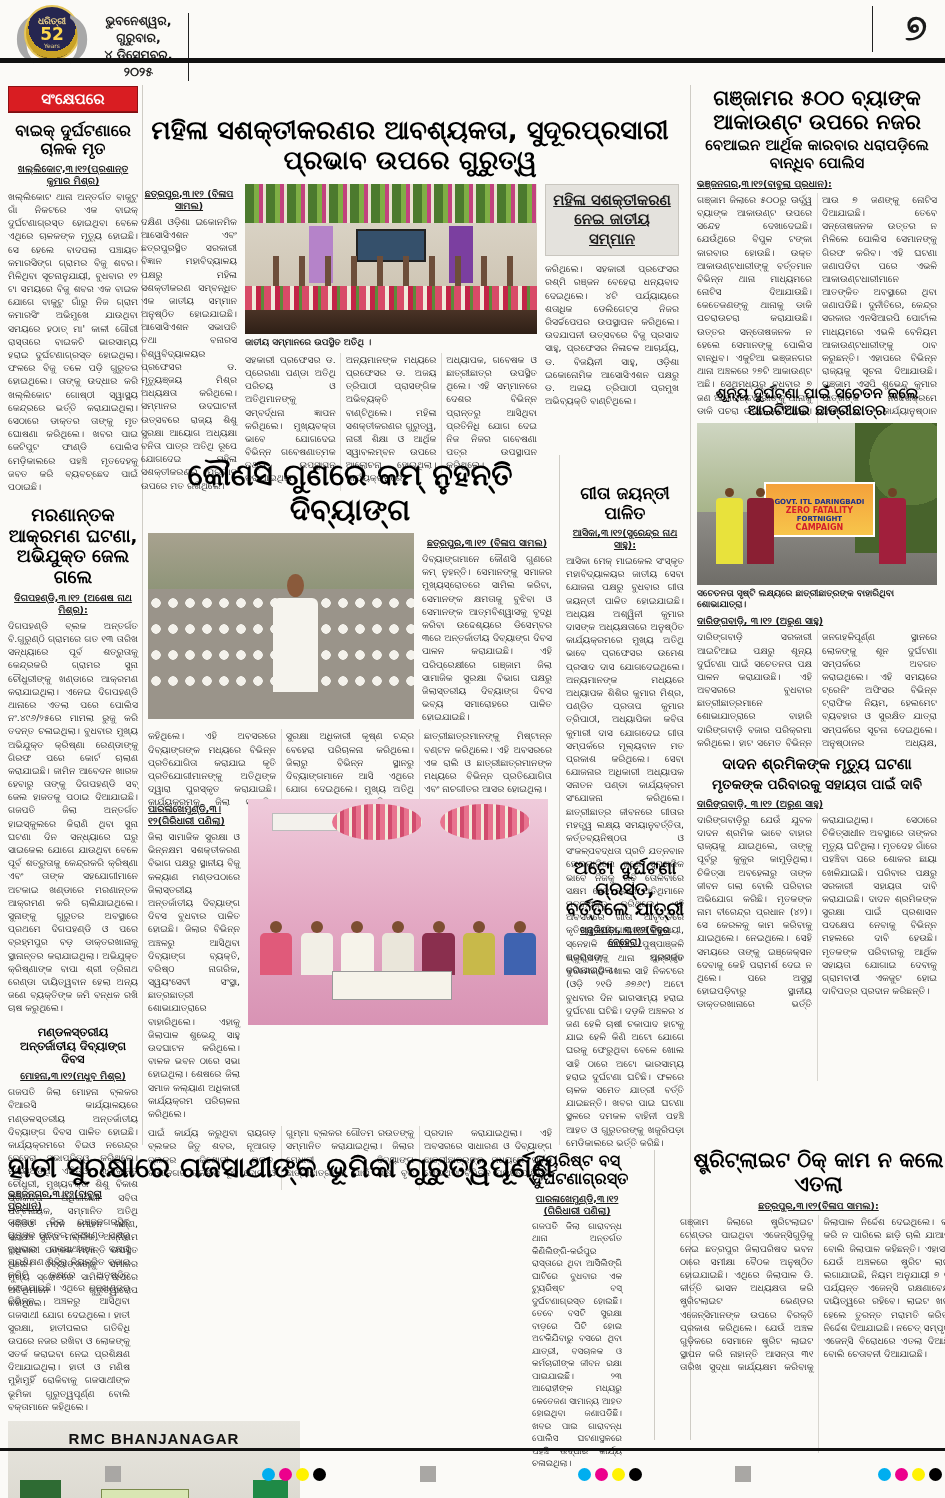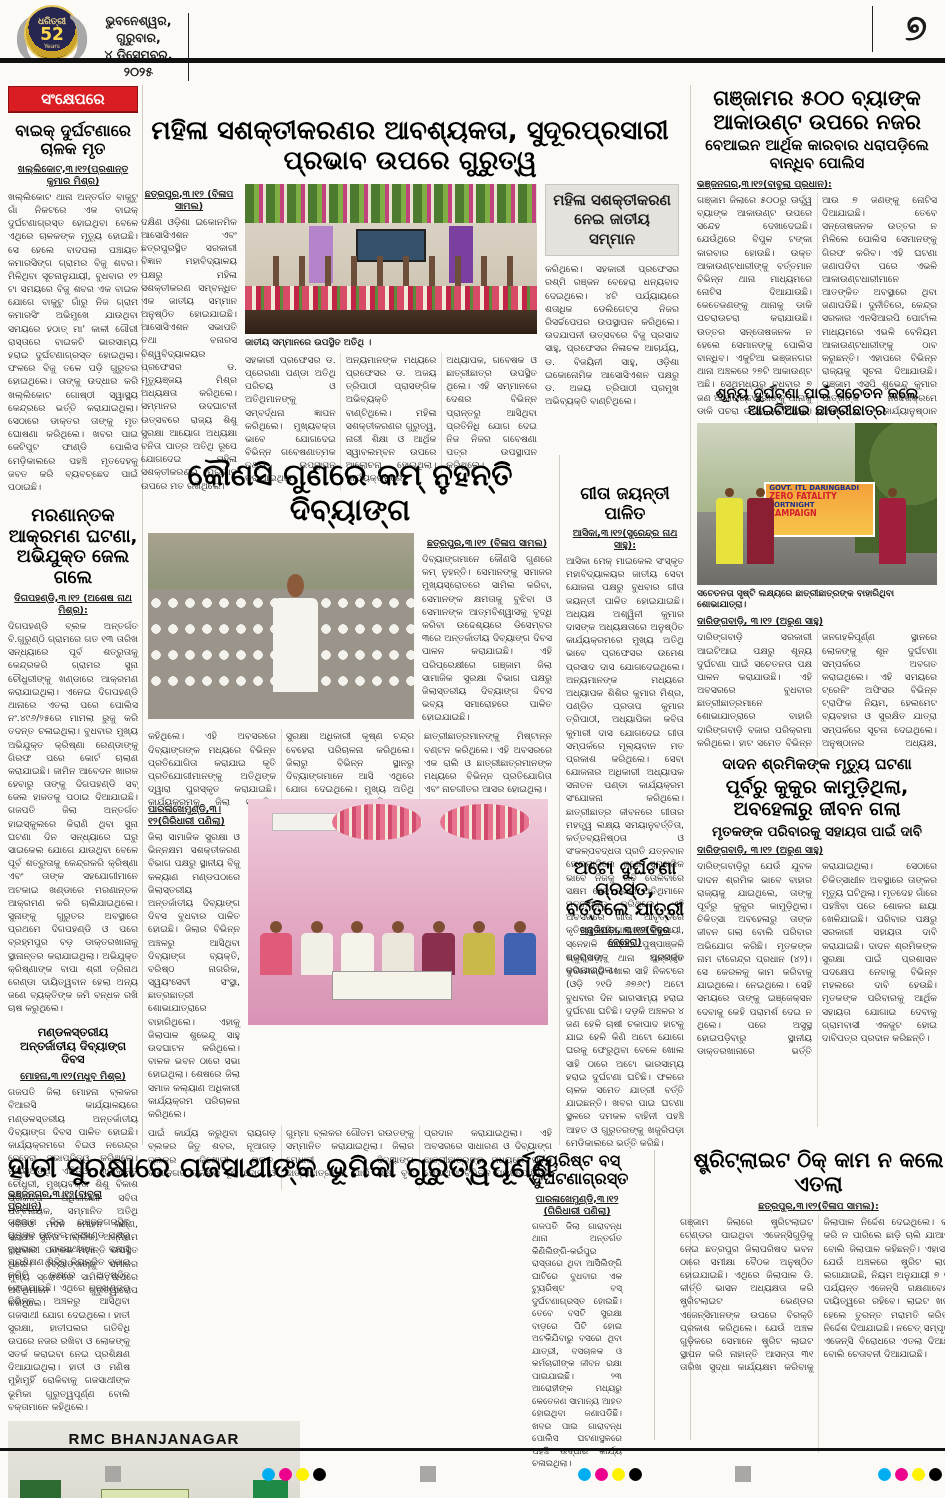--- a/index.html
+++ b/index.html
@@ -77,21 +77,21 @@
   .person .hd { width:12px; height:12px; border-radius:50%; background:#7d4e31; }
   .person .bd { width:100%; height:42px; border-radius:5px 5px 0 0; }
   .ph-cheque { position:absolute; left:28%; top:76%; width:40%; height:13%; background:#f6f3ea; border:1px solid #999;
     font-size:5px; color:#777; padding:2px; overflow:hidden; }
 
   .ph-rally-road { top:55%; height:45%; background:linear-gradient(#8f8d88,#6f6d68); }
   .ph-rally-sky { top:0; height:55%; background:linear-gradient(#cfd6c2,#a7b489); }
   .ph-rally-green { position:absolute; right:0; top:0; width:34%; height:80%;
     background:radial-gradient(circle at 70% 30%,#5d7a3a 0 40%,#48632c 40% 100%); }
   .ph-banner { position:absolute; left:28%; top:36%; width:46%; height:34%;
-    background:linear-gradient(#f4a13b,#f7c54b); border:2px solid #fff; padding:0 3px; text-align:left; }
+    background:linear-gradient(#f4a13b,#f7c54b); border:2px solid #fff; padding:14px 3px; text-align:center; }
   .ph-banner .b1 { font-size:7px; font-weight:700; color:#1c2f8c; }
   .ph-banner .b2 { font-size:8px; font-weight:700; color:#d31f2b; }
   .ph-banner .b3 { font-size:7px; font-weight:700; color:#1c2f8c; }
   .fig { position:absolute; bottom:8%; width:11%; height:52%; border-radius:4px 4px 0 0; }
   .fig .fh { width:9px; height:9px; border-radius:50%; background:#6e4326; margin:0 auto 1px; }
   .fig .fb { width:100%; height:78%; border-radius:4px 4px 0 0; }
 
   .ph-rmc-wall { top:0; height:58%; background:linear-gradient(#e8e6df,#d5d2c8); }
   .ph-rmc-sign { position:absolute; left:10%; top:4%; width:80%; text-align:center;
     font:700 15px "Liberation Sans",sans-serif; color:#111; letter-spacing:1px; }
@@ -99,21 +99,21 @@
   .ph-rmc-green2 { position:absolute; right:4%; top:26%; width:12%; height:28%; background:#1f8a46; }
   .ph-rmc-banner { position:absolute; left:32%; top:30%; width:30%; height:22%;
     background:#d9e6b3; border:1px solid #7a8a4a; }
   .ph-rmc-people { position:absolute; left:2%; bottom:0; width:96%; height:42%; display:flex; gap:2%; align-items:flex-end; }
 
   
   .regsq { position:absolute; width:16px; height:16px; background:#a9a7a4; }
   .cmyk { position:absolute; display:flex; gap:4px; }
   .cmyk i { width:13px; height:13px; border-radius:50%; display:block; }
 
-  .graybox { background:#e4e2dd; border:1px solid #c9c6bf; padding:6px 5px; text-align:center; font-weight:700; }
+  .graybox { background:#e4e2dd; border:1px solid #c9c6bf; padding:6px 5px; text-align:center; font-weight:700;text-decoration:underline; }
   .bullets div { background:#dddbd5; font-size:10px; font-weight:700; padding:4px 10px; margin-bottom:5px; }
   .bullets div::before { content:"■ "; font-size:8px; }
 </style>
 </head>
 <body>
 
 <div class="page">
 
   <div class="hdr-logo">
     <span class="paren l">(</span>
@@ -301,21 +301,20 @@
           <div class="fb" style="background:#a11f3c;"></div>
         </div>
     </div>
     <div class="caption">ସଚେତନତା ସୃଷ୍ଟି ଲକ୍ଷ୍ୟରେ ଛାତ୍ରୀଛାତ୍ରଙ୍କ ବାହାରିଥିବା ଶୋଭାଯାତ୍ରା।</div>
     <div class="dl left" style="margin-top:5px;">ଦାରିଙ୍ଗବାଡ଼ି, ୩।୧୨ (ଅରୁଣ ସାହୁ)</div>
     <div class="body-txt cols2" style="height:128px; overflow:hidden;">ଦାରିଙ୍ଗବାଡ଼ି ସରକାରୀ ଆଇଟିଆଇ ପକ୍ଷରୁ ଶୂନ୍ୟ ଦୁର୍ଘଟଣା ପାଇଁ ସଚେତନତା ପକ୍ଷ ପାଳନ କରାଯାଉଛି। ଏହି ଅବସରରେ ବୁଧବାର ଛାତ୍ରୀଛାତ୍ରମାନେ ଶୋଭାଯାତ୍ରାରେ ବାହାରି ଦାରିଙ୍ଗବାଡ଼ି ବଜାର ପରିକ୍ରମା କରିଥିଲେ। ହାଟ ସମେତ ବିଭିନ୍ନ ଜନଗହଳିପୂର୍ଣ୍ଣ ସ୍ଥାନରେ ଲୋକଙ୍କୁ ଶୂନ ଦୁର୍ଘଟଣା ସମ୍ପର୍କରେ ଅବଗତ କରାଇଥିଲେ। ଏହି ସମୟରେ ଟ୍ରେନିଂ ଅଫିସର ବିଭିନ୍ନ ଟ୍ରାଫିକ ନିୟମ, ହେଲମେଟ ବ୍ୟବହାର ଓ ସୁରକ୍ଷିତ ଯାତ୍ରା ସମ୍ପର୍କରେ ସୂଚନା ଦେଇଥିଲେ। ଅନୁଷ୍ଠାନର ଅଧ୍ୟକ୍ଷ, ଅଧ୍ୟାପକ ଓ କର୍ମଚାରୀମାନେ ଏଥିରେ ସାମିଲ ଥିଲେ।</div>
   </div>
 
   <div style="position:absolute; left:697px; top:756px; width:240px;">
     <div class="bhead" style="font-size:15px;">ଦାଦନ ଶ୍ରମିକଙ୍କ ମୃତ୍ୟୁ ଘଟଣା</div>
-    <div class="bhead" style="font-size:19px; margin-top:3px;">ପୂର୍ବରୁ କୁକୁର କାମୁଡ଼ିଥିଲା, ଅବହେଳାରୁ ଜୀବନ ଗଲା</div>
     <div class="bhead" style="font-size:13.5px; margin-top:4px;">ମୃତକଙ୍କ ପରିବାରକୁ ସହାୟତା ପାଇଁ ଦାବି</div>
     <div class="dl left" style="margin-top:5px;">ଦାରିଙ୍ଗବାଡ଼ି, ୩।୧୨ (ଅରୁଣ ସାହୁ)</div>
     <div class="body-txt cols2" style="height:268px; overflow:hidden;">ଦାରିଙ୍ଗବାଡ଼ିରୁ ଯେଉଁ ଯୁବକ ଦାଦନ ଶ୍ରମିକ ଭାବେ ବାହାର ରାଜ୍ୟକୁ ଯାଇଥିଲେ, ତାଙ୍କୁ ପୂର୍ବରୁ କୁକୁର କାମୁଡ଼ିଥିଲା। ଚିକିତ୍ସା ଅବହେଳାରୁ ତାଙ୍କ ଜୀବନ ଗଲା ବୋଲି ପରିବାର ଅଭିଯୋଗ କରିଛି। ମୃତକଙ୍କ ନାମ ବୀରେନ୍ଦ୍ର ପ୍ରଧାନ (୪୨)। ସେ କେରଳକୁ କାମ କରିବାକୁ ଯାଇଥିଲେ। ନେଇଥିଲେ। ସେହି ସମୟରେ ତାଙ୍କୁ ଇଞ୍ଜେକ୍ସନ ଦେବାକୁ କେହି ପରାମର୍ଶ ଦେଇ ନ ଥିଲେ। ପରେ ଅସୁସ୍ଥ ହୋଇପଡ଼ିବାରୁ ସ୍ଥାନୀୟ ଡାକ୍ତରଖାନାରେ ଭର୍ତ୍ତି କରାଯାଇଥିଲା। ସେଠାରେ ଚିକିତ୍ସାଧୀନ ଅବସ୍ଥାରେ ତାଙ୍କର ମୃତ୍ୟୁ ଘଟିଥିଲା। ମୃତଦେହ ଗାଁରେ ପହଞ୍ଚିବା ପରେ ଶୋକର ଛାୟା ଖେଳିଯାଇଛି। ପରିବାର ପକ୍ଷରୁ ସରକାରୀ ସହାୟତା ଦାବି କରାଯାଇଛି। ଦାଦନ ଶ୍ରମିକଙ୍କ ସୁରକ୍ଷା ପାଇଁ ପ୍ରଶାସନ ପଦକ୍ଷେପ ନେବାକୁ ବିଭିନ୍ନ ମହଲରେ ଦାବି ହେଉଛି। ମୃତକଙ୍କ ପରିବାରକୁ ଆର୍ଥିକ ସହାୟତା ଯୋଗାଇ ଦେବାକୁ ଗ୍ରାମବାସୀ ଏକଜୁଟ ହୋଇ ଦାବିପତ୍ର ପ୍ରଦାନ କରିଛନ୍ତି।</div>
   </div>
 
   <div style="position:absolute; left:8px; top:1152px; width:644px;">
     <div class="bhead" style="font-size:28px; text-align:left;">ହାତୀ ସୁରକ୍ଷାରେ ଗଜସାଥୀଙ୍କ ଭୂମିକା ଗୁରୁତ୍ୱପୂର୍ଣ୍ଣ</div>
     <div style="display:flex; gap:8px; flex-direction:column;">
       <div style="width:122px;">
         <div class="dl left">ଭଞ୍ଜନଗର,୩।୧୨(ବାବୁଲା ପ୍ରଧାନ)</div>

